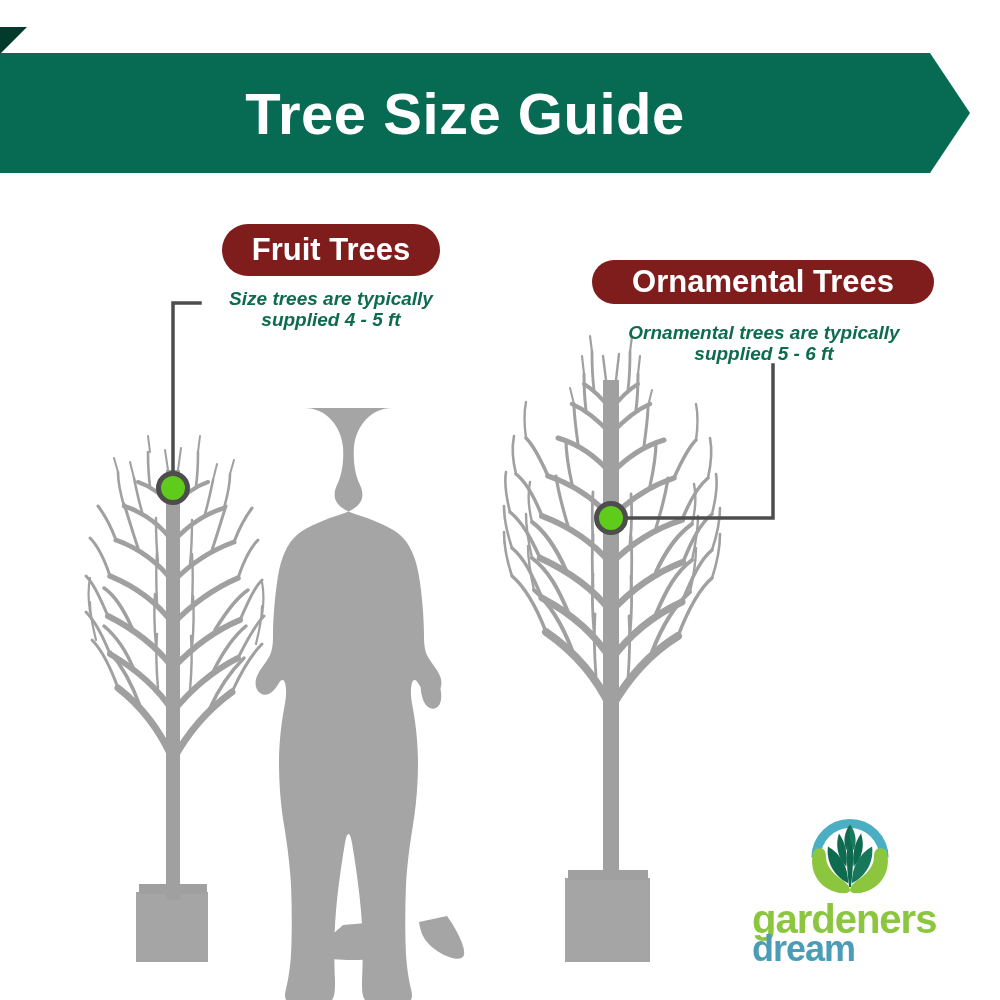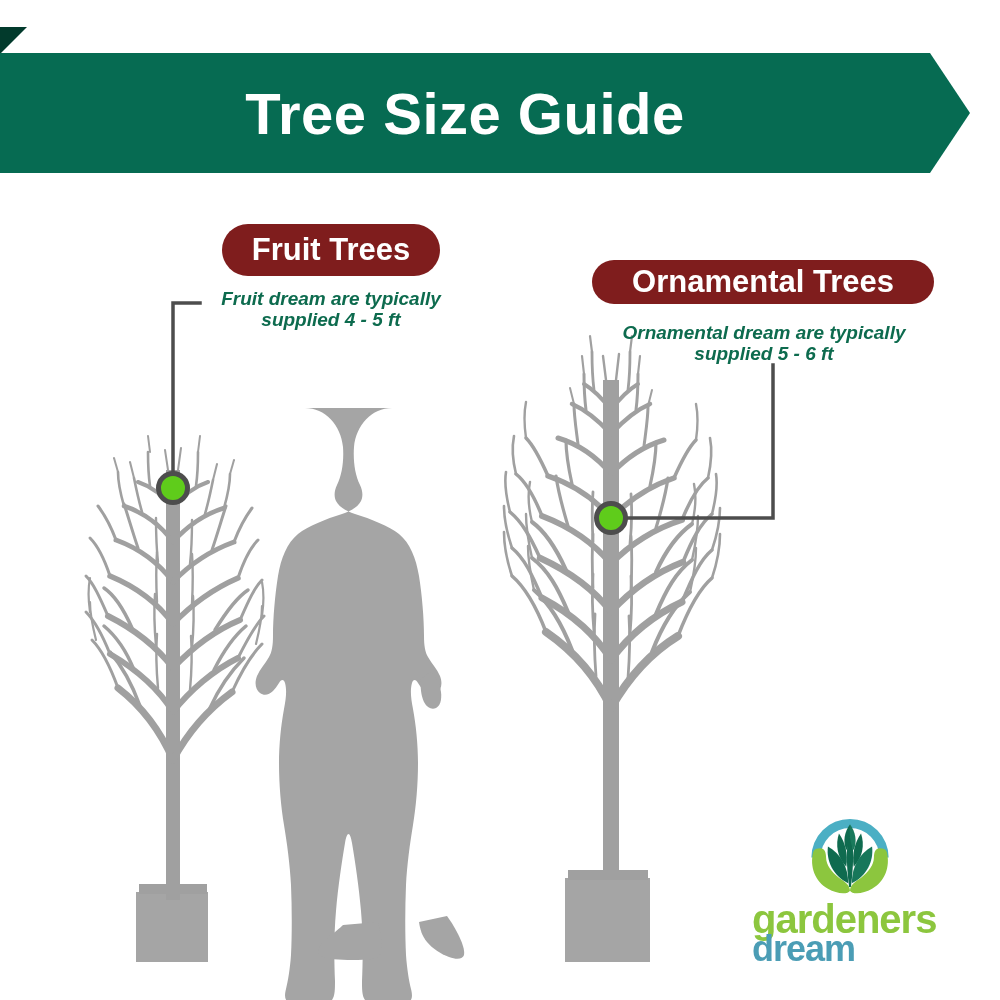--- a/index.html
+++ b/index.html
@@ -416,26 +416,26 @@
 
     <circle cx="173" cy="488" r="14.5" fill="#5FCC1B" stroke="#4D4D4D" stroke-width="5"></circle>
     <circle cx="611" cy="518" r="14.5" fill="#5FCC1B" stroke="#4D4D4D" stroke-width="5"></circle>
   </svg>
 
   <div class="badge badge-fruit">Fruit Trees</div>
 
   <div class="badge badge-orn">Ornamental Trees</div>
 
   <div class="caption caption-fruit">
-    <span>Fruit dream are typically</span><br>
+    <span>Size trees are typically</span><br>
     <span>supplied 4 - 5 ft</span>
   </div>
 
   <div class="caption caption-orn">
-    <span>Ornamental dream are typically</span><br>
+    <span>Ornamental trees are typically</span><br>
     <span>supplied 5 - 6 ft</span>
   </div>
 
   <div class="logo">
     <svg class="logo-mark" viewBox="0 0 100 100">
 
       <path d="M8 56 A 42 42 0 0 1 92 56 L 82 56 A 32 32 0 0 0 18 56 Z" fill="#4BAFC4"></path>
 
       <path d="M10 50 C 6 66 12 82 26 90 C 36 96 48 96 50 92 C 50 86 44 82 38 78 C 30 72 24 64 24 56 C 24 50 22 46 18 46 C 14 46 11 47 10 50 Z" fill="#8CC63E"></path>
 

